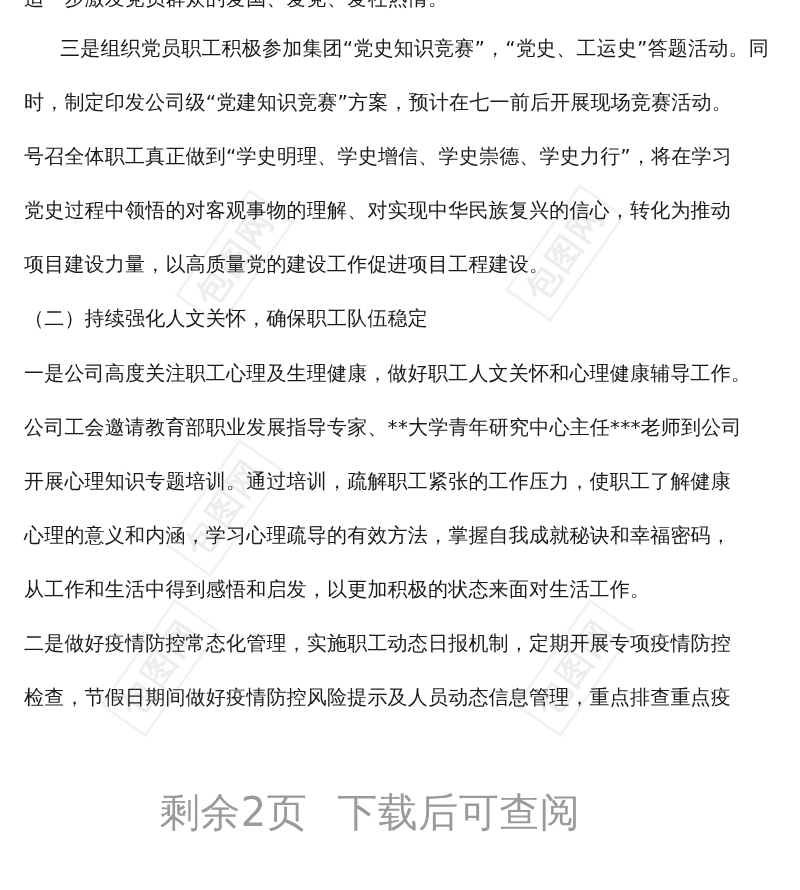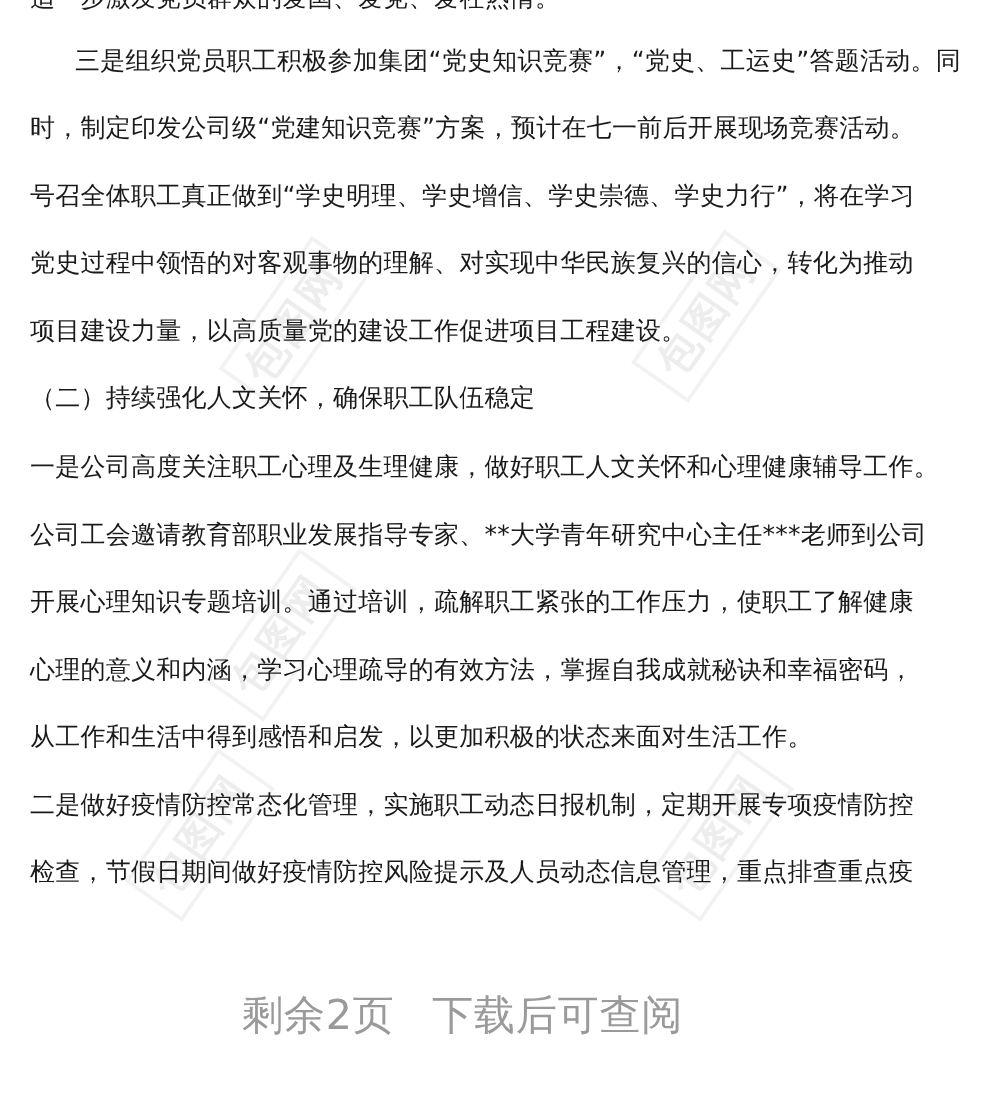--- a/index.html
+++ b/index.html
@@ -25,40 +25,41 @@
     position: absolute;
     left: 24px;
     width: 760px;
     font-size: 20px;
     line-height: 24px;
     white-space: nowrap;
     letter-spacing: 0.2px;
   }
   .line.heading {
     left: 24px;
+    font-family: Liberation Serif, serif;
   }
   .watermark {
     position: absolute;
     font-size: 34px;
     color: rgba(0,0,0,0.07);
     transform: rotate(-55deg);
     white-space: nowrap;
     font-weight: bold;
     letter-spacing: 2px;
     pointer-events: none;
     border: 3px solid rgba(0,0,0,0.05);
     padding: 2px 8px;
   }
   .footer-note {
     position: absolute;
     left: 0;
     width: 740px;
     top: 794px;
     text-align: center;
-    font-size: 33px;
+    font-size: 40px;
     line-height: 36px;
     color: #9a9a9a;
     letter-spacing: 0.5px;
   }
   .footer-note .gap {
     display: inline-block;
     width: 30px;
   }
 </style>
 </head>

